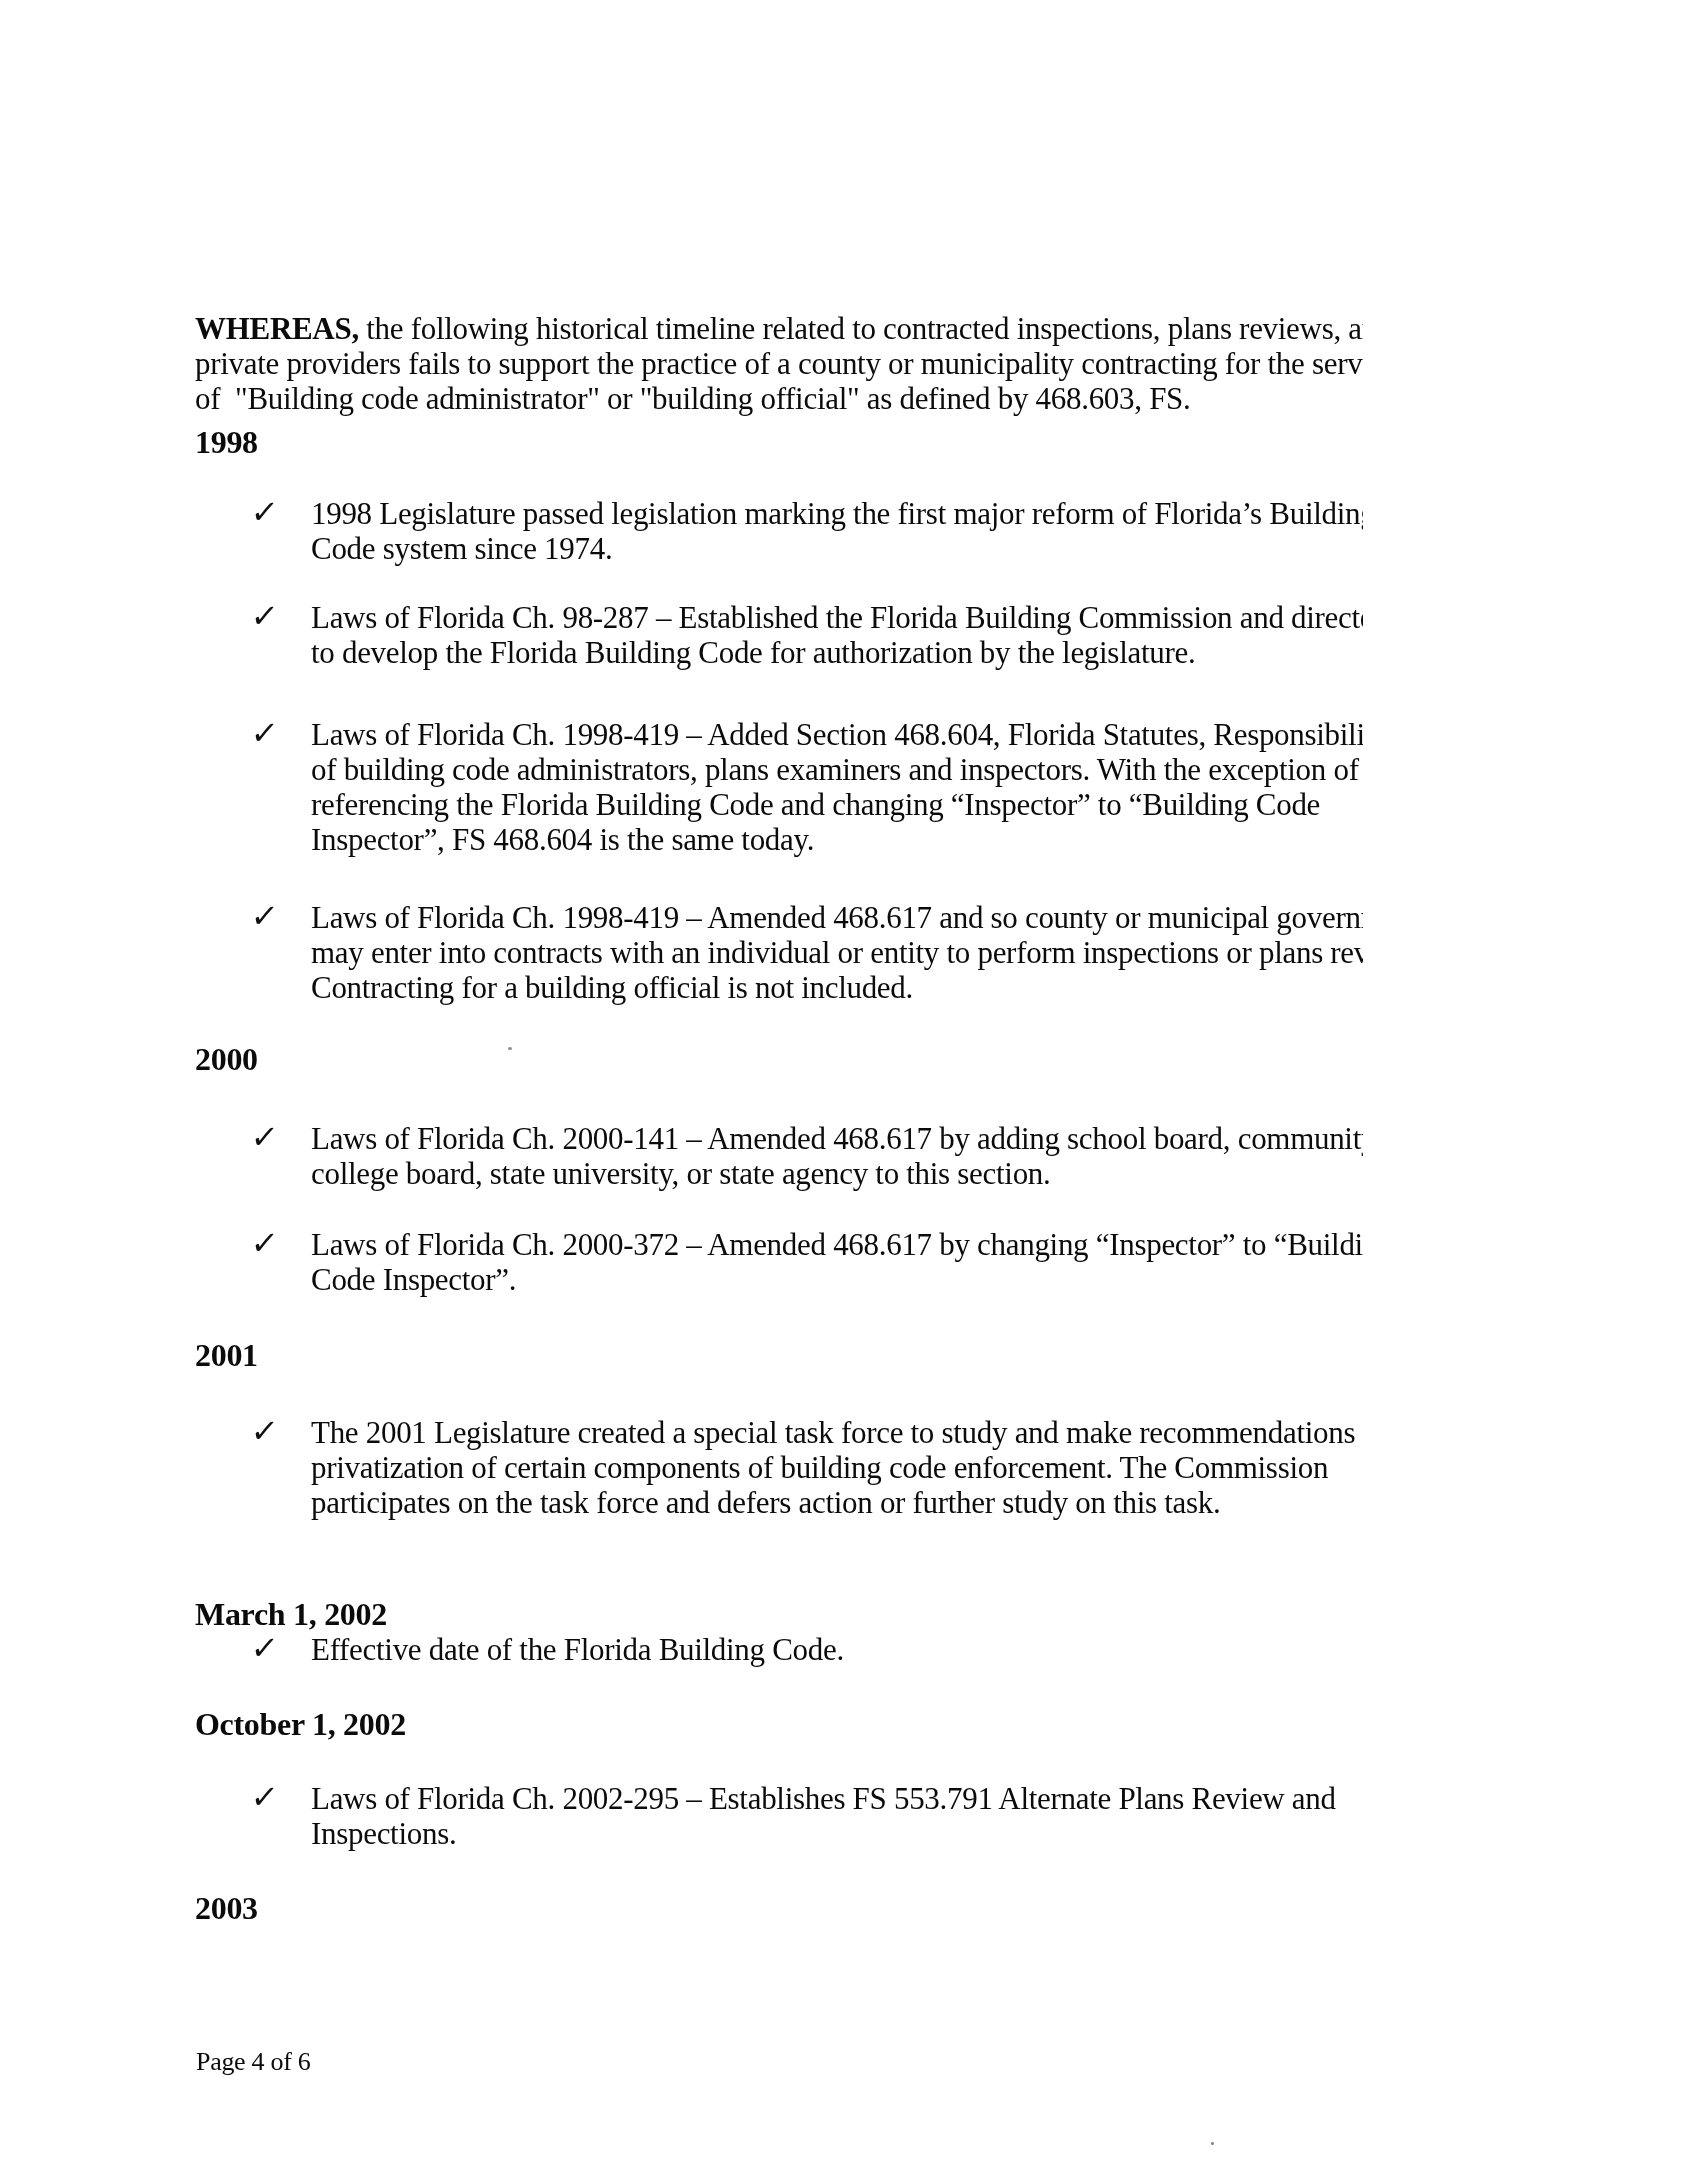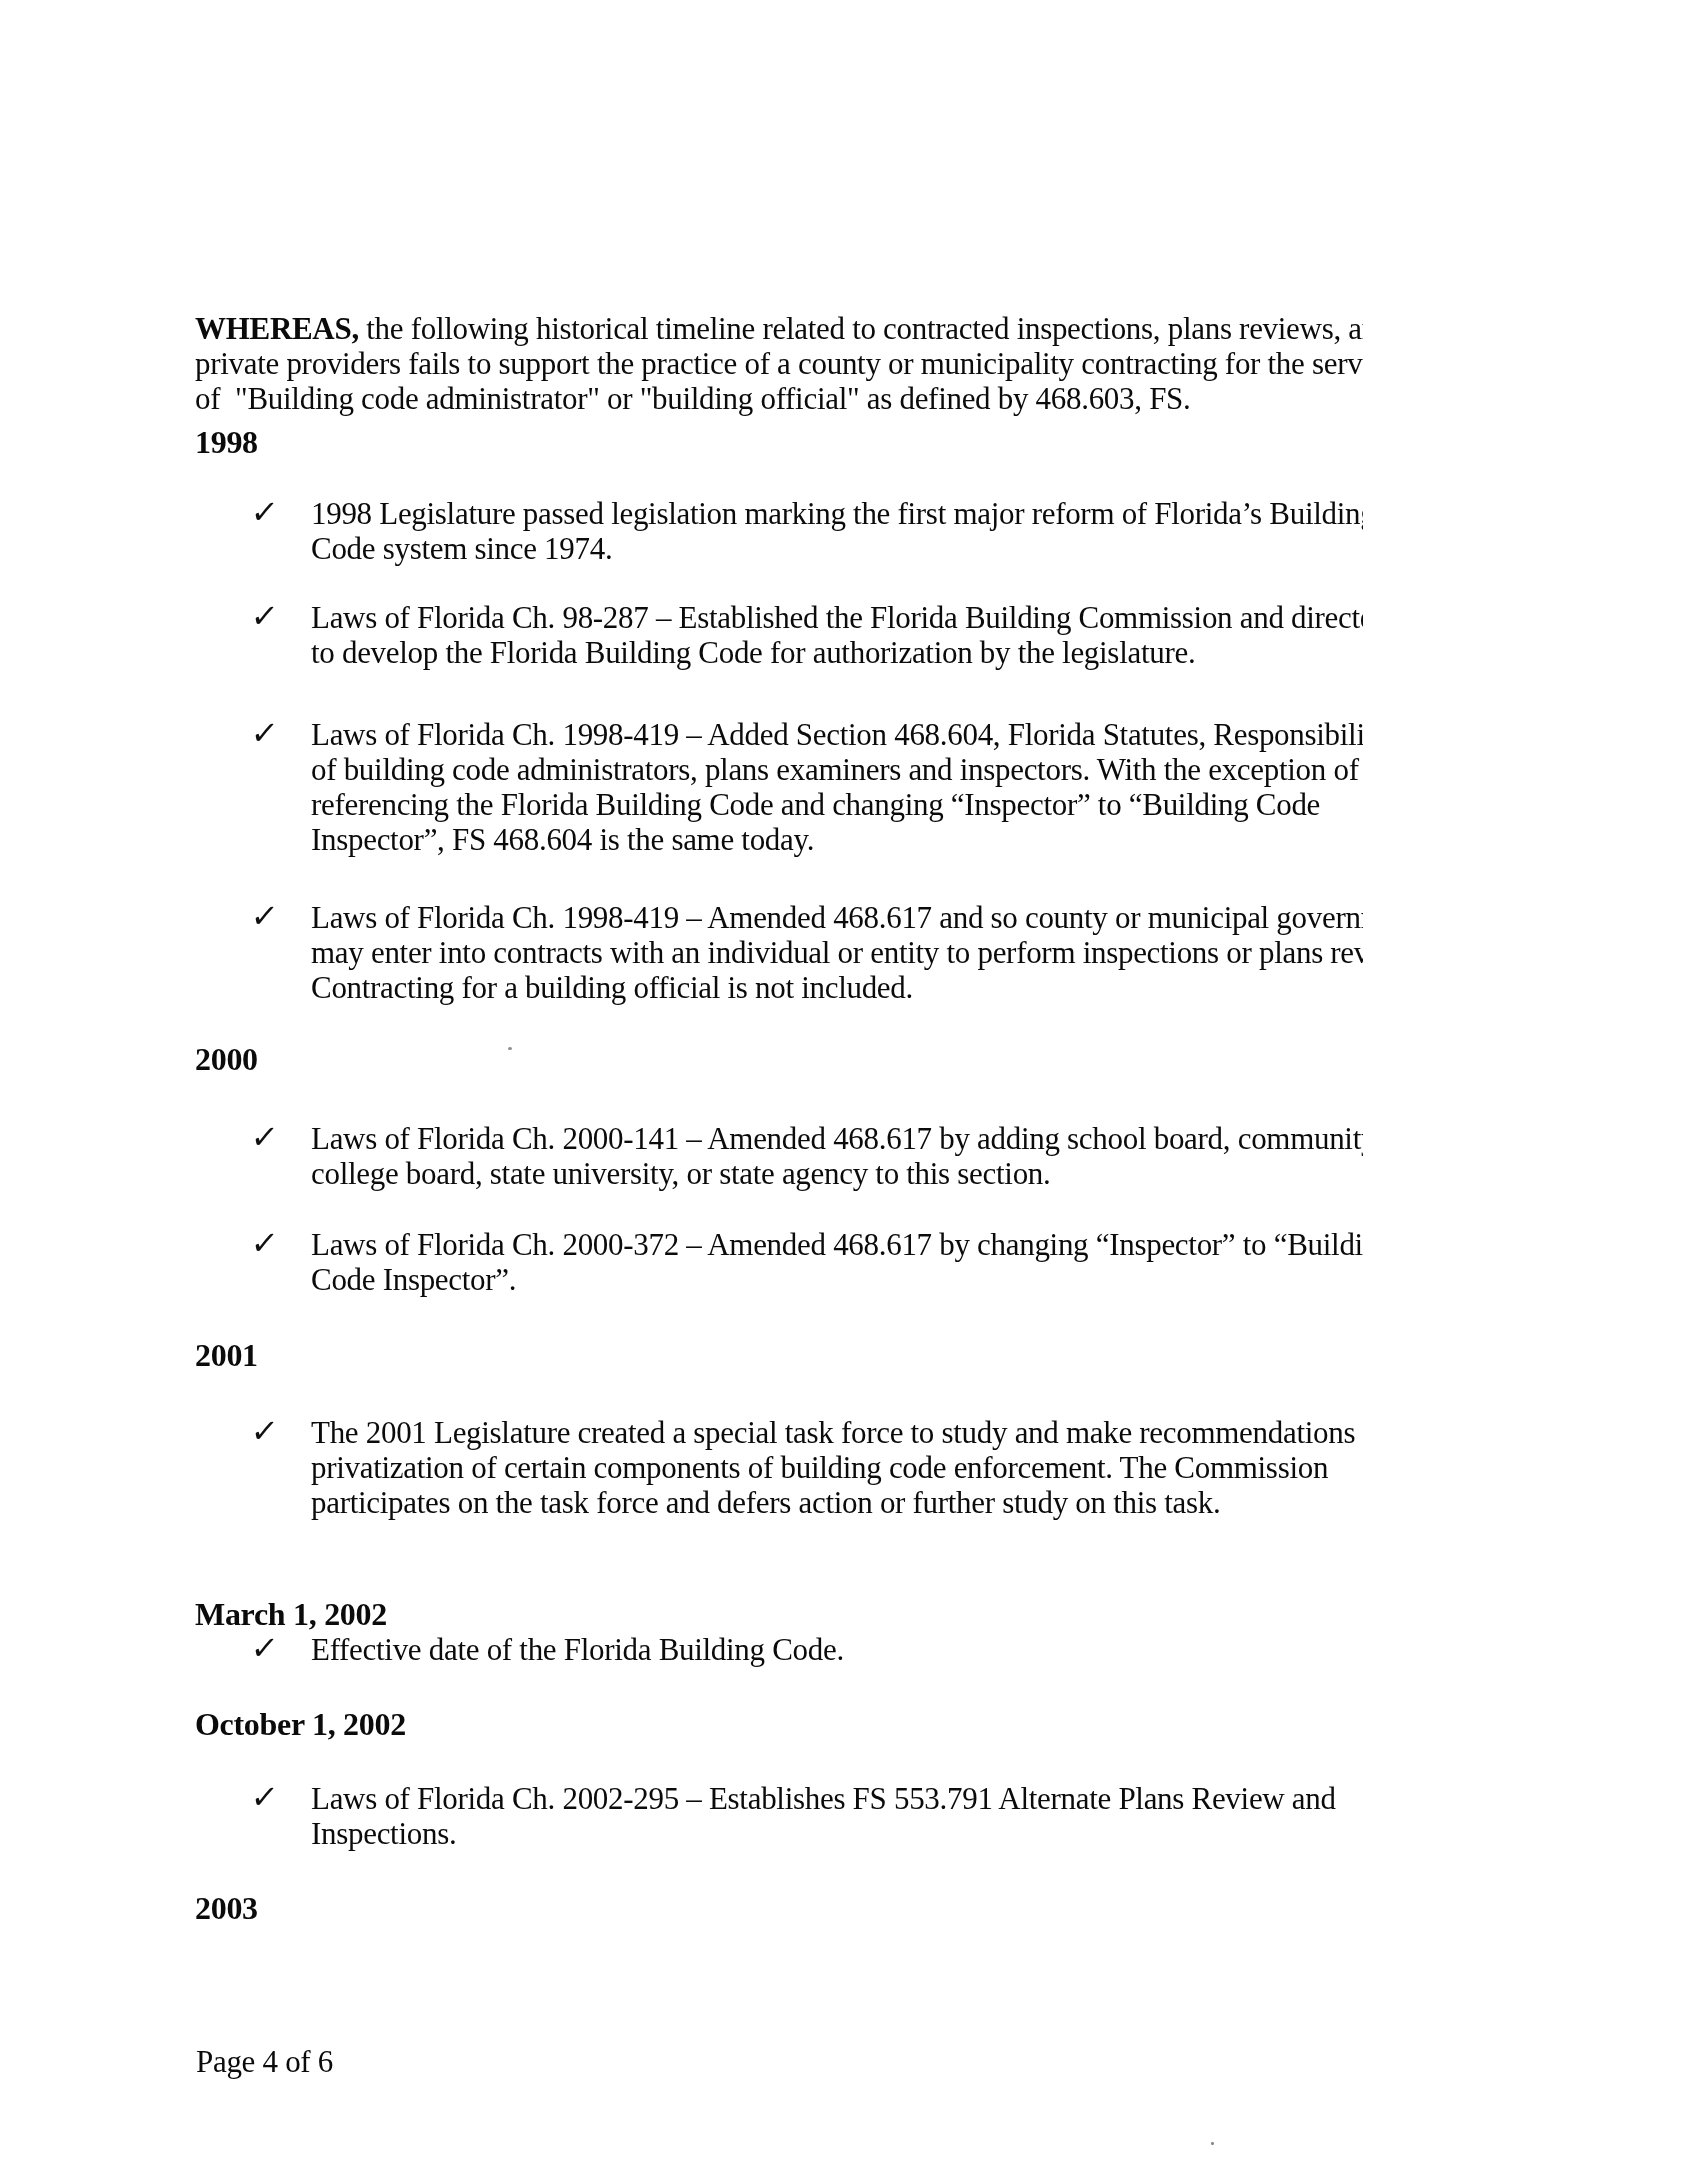--- a/index.html
+++ b/index.html
@@ -56,21 +56,21 @@
     color: #101010;
     transform: skewX(-6deg);
   }
   .btext {
     margin-left: 116px;
   }
   .footer {
     position: absolute;
     left: 196px;
     top: 2044px;
-    font-size: 31px;
+    font-size: 26px;
     line-height: 35px;
     letter-spacing: -0.3px;
     white-space: nowrap;
   }
   
   .speck { position: absolute; }
   .sp-a { left: 1626px; top: 19px;  width: 9.3px; height: 7.3px; background: #c6c6c6; border-radius: 45%; opacity: .8; }
   .sp-b { left: 1628px; top: 24.6px;  width: 7.3px; height: 2.7px;  background: #3d3d3d; }
   .sp-c { left: 1641px; top: 19px;  width: 8.6px; height: 7.3px; background: #cccccc; border-radius: 45%; opacity: .8; }
   .sp-d { left: 1645px; top: 26px;  width: 6px;  height: 2.7px;  background: #383838; }

